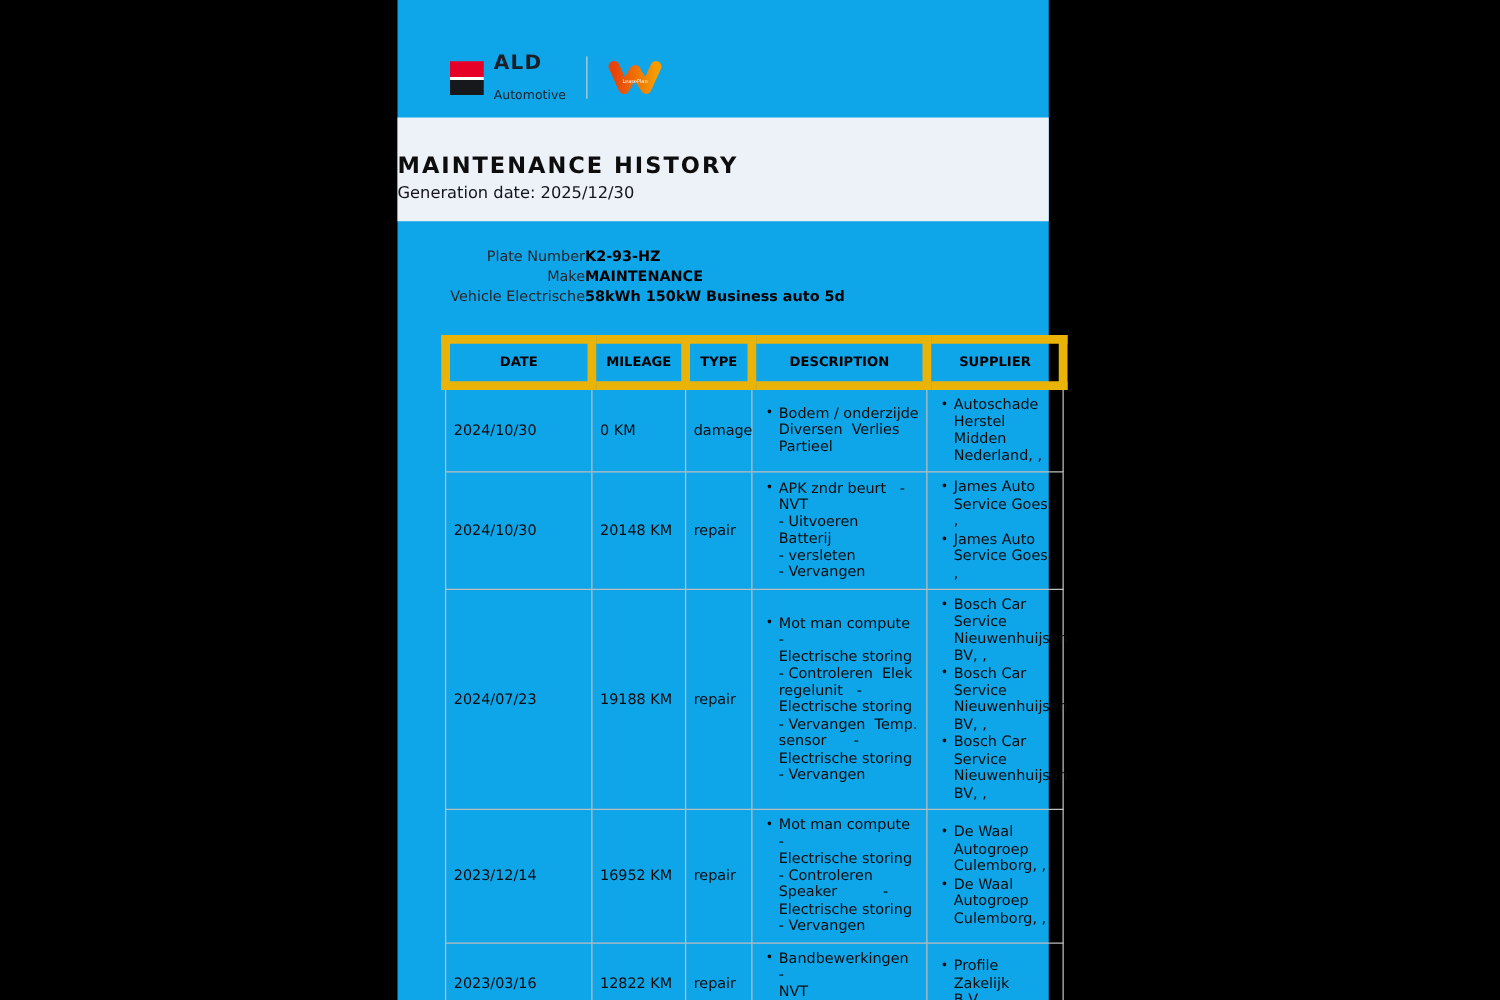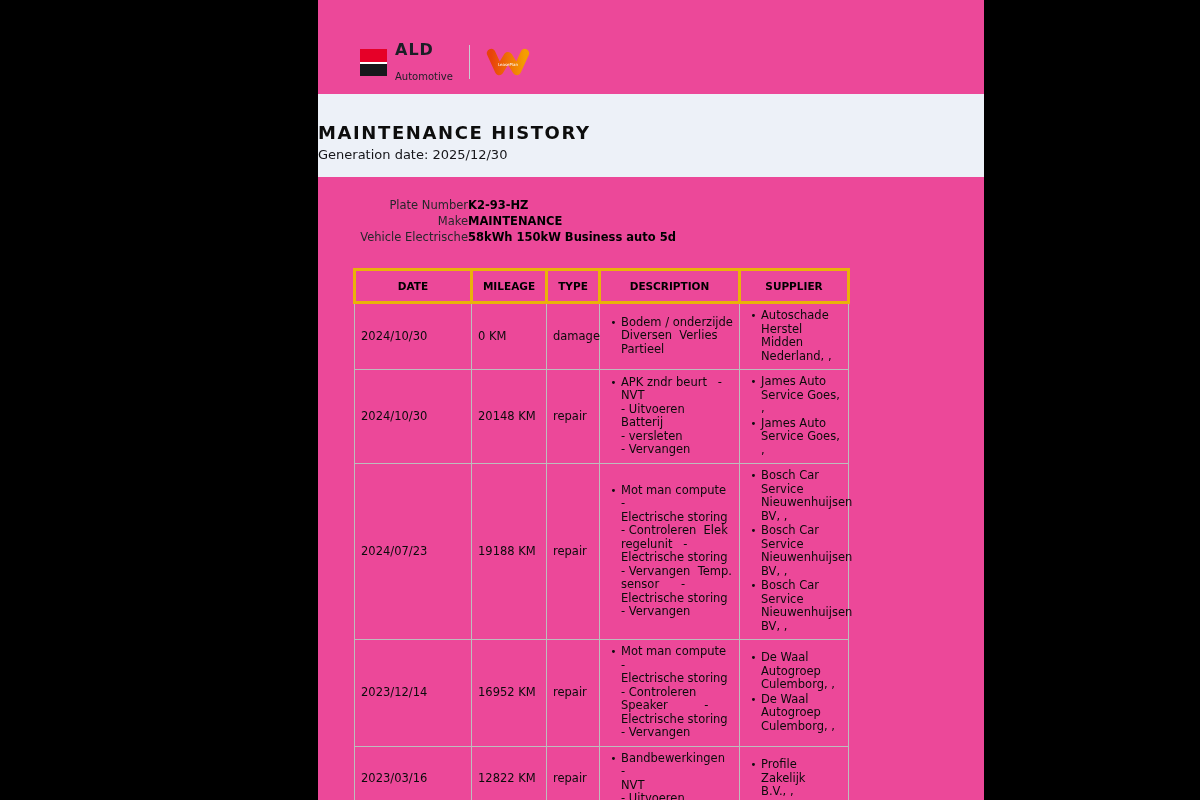--- a/index.html
+++ b/index.html
@@ -5,22 +5,22 @@
   html,body { margin:0; padding:0; }
   body {
     width:1200px; height:800px; position:relative;
     background:#000;
     font-family:"DejaVu Sans", sans-serif;
     color:#111;
     overflow:hidden;
   }
   .doc {
     position:absolute; left:318px; top:0;
-    width:666px; height:800px;
-    background:#ec4899;
+    width:521px; height:800px;
+    background:#0ea5e9;
   }
   
   .logo-row { display:flex; align-items:center; padding:42px 0 0 42px; }
   .ald-mark {
     width:27px; height:27px; flex:none;
     background:linear-gradient(to bottom, #e60028 0 48%, #ffffff 48% 56%, #17181c 56% 100%);
   }
   .ald-text { margin-left:8px; line-height:1; }
   .ald-name { font-size:16px; font-weight:bold; letter-spacing:1px; color:#1b1f26; }
   .ald-sub  { font-size:10px; color:#1b1f26; margin-top:14px; }
@@ -34,21 +34,21 @@
 
   
   .vehicle { margin:20px 0 0 42px; font-size:11.5px; }
   .vi-row { display:flex; line-height:16px; }
   .vi-label { width:108px; color:#26262b;text-align:right; }
   .vi-value { font-weight:bold; color:#000; }
 
   
   table.mt { border-collapse:collapse; table-layout:fixed; margin:23px 0 0 35px; width:494px; }
   table.mt th {
-    border:3px solid #eab308; font-size:10.5px; font-weight:bold;
+    border:7px solid #eab308; font-size:10.5px; font-weight:bold;
     text-align:center; padding:9px 2px; color:#000;
   }
   table.mt td {
     border:1px solid #bdbdbd; font-size:11.5px; color:#0b0b0b;
     padding:5px 6px; vertical-align:middle; line-height:13.5px;
   }
   td.c-desc, td.c-supp { vertical-align:top; padding-top:7px; }
   .bullet { display:flex; margin-bottom:1px; }
   .dot { flex:none; width:15px; text-align:center; font-size:10px; line-height:13.5px; }
   .bt { white-space:pre-wrap; line-height:13.5px; }

